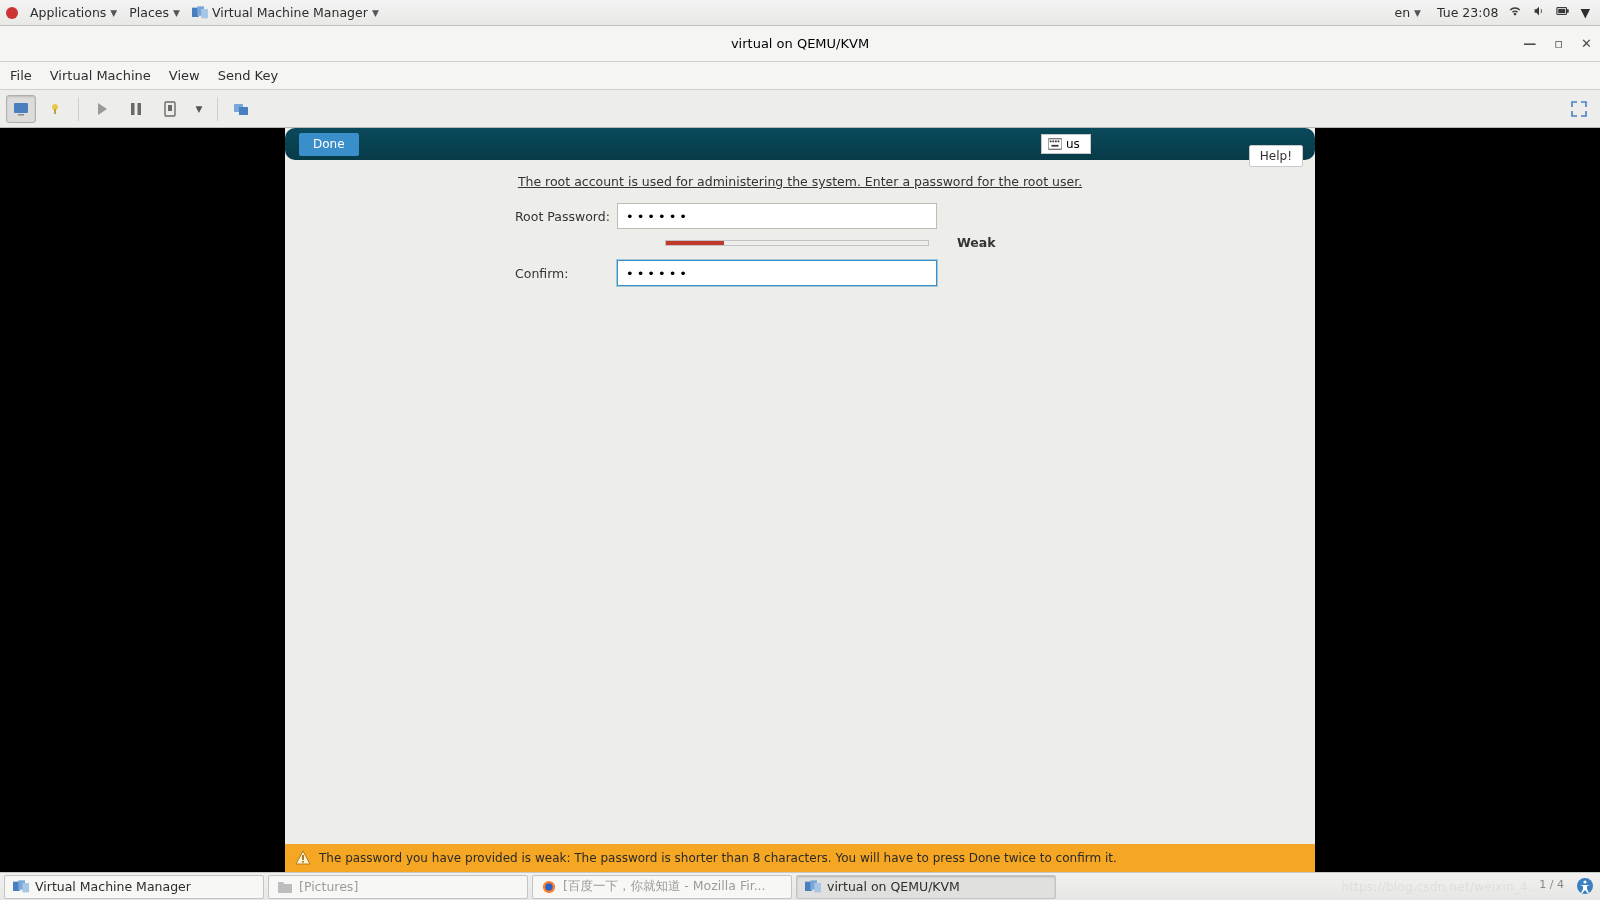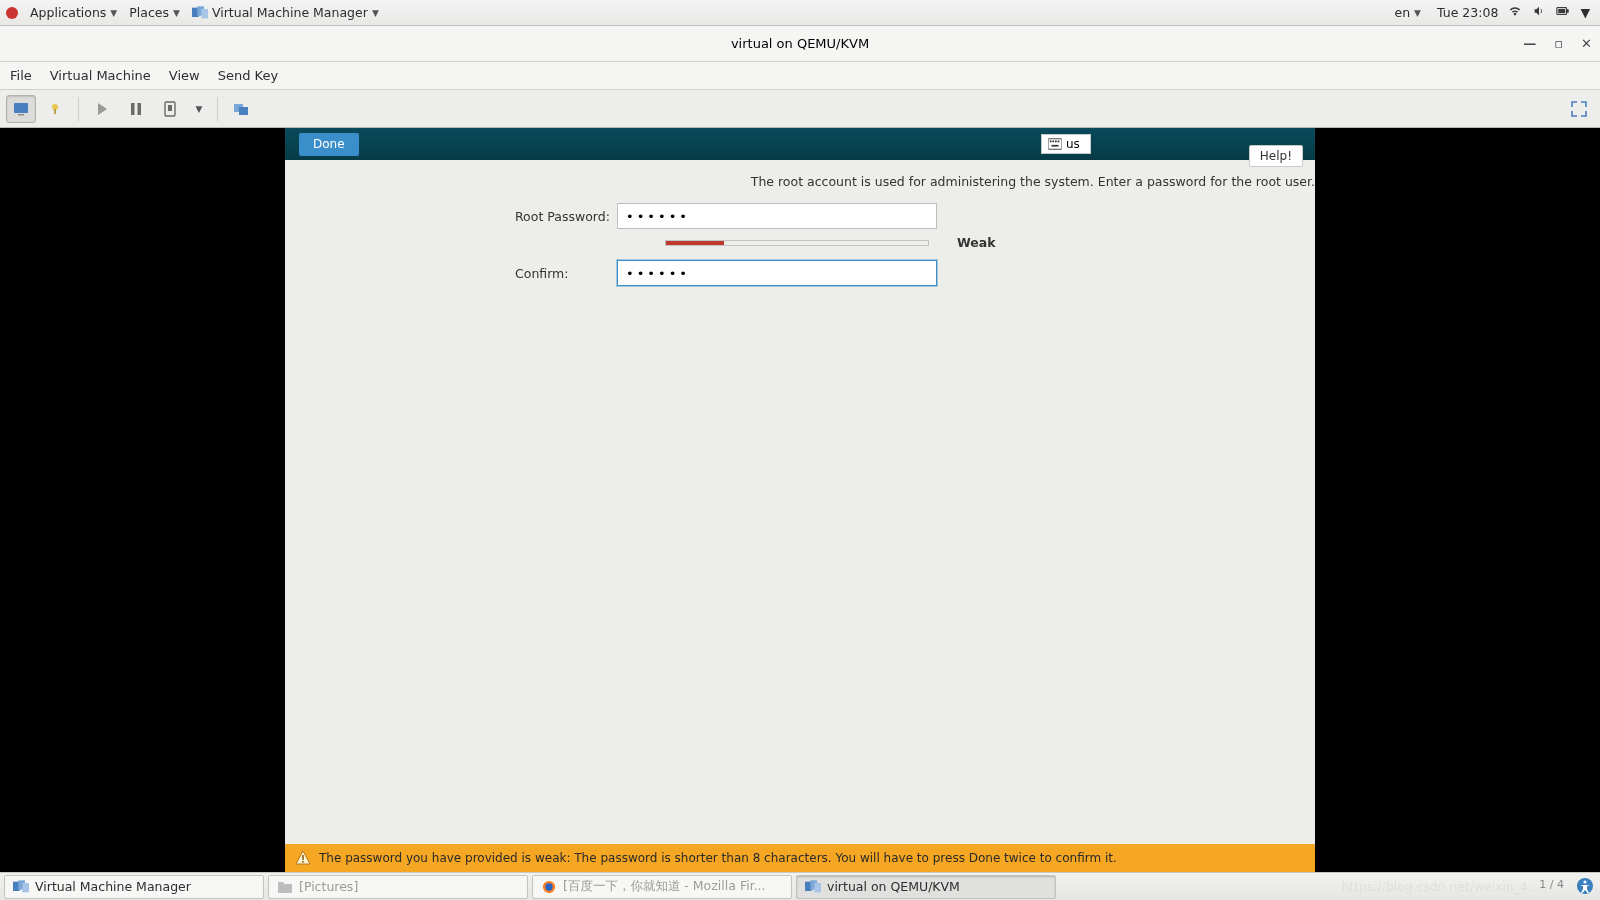--- a/index.html
+++ b/index.html
@@ -50,39 +50,39 @@
 .tdrop .tri { font-size:9px; color:#555;}
 .vmm-toolbar .right { margin-left:auto; display:flex; align-items:center;}
 .vmm-toolbar .right svg { width:18px; height:18px; fill:#4a7fbf;}
 
 
 .guest-wrap { height: calc(900px - 26px - 36px - 28px - 38px - 28px); background:#000; display:flex; justify-content:center; }
 .guest-inner { width: 1030px; height:100%; background:#ededea; display:flex; flex-direction:column; position:relative;}
 
 .anaconda-top {
   height: 15px; background: linear-gradient(180deg,#0a4a5b,#073b47); display:flex; align-items:center;
-  padding:16px 12px; gap:8px;
+  padding:16px 12px; gap:8px;border-radius:10px;
 }
 .done-btn {
   background:#3a8ec9; color:#fff; font-size:12px; padding:4px 14px 5px; border:none; border-radius:2px;
   cursor:pointer; margin-left:2px;
 }
 .kb-ind {
   margin-left:auto; background:#fff; border:1px solid #c9c9c9; height:20px; padding:0 10px 0 6px;
   display:flex; align-items:center; font-size:12px; gap:4px; margin-right:150px;
 }
 .kb-ind svg { width:14px; height:12px; fill:#333;}
 .help-btn {
   background:#fff; color:#333; font-size:12px; padding:3px 10px; border:1px solid #c9c9c9; border-radius:2px;
   cursor:pointer;
   margin-top:23px;
 }
 
 .anaconda-body { flex:1; padding:14px 0 0 0; font-size:12.5px; color:#333;}
-.instr { text-align:right; margin-bottom:14px;}
+.instr { text-align:center; margin-bottom:14px;text-decoration:underline;}
 .frow { display:flex; align-items:center; margin-bottom:10px;}
 .frow .lbl { width:332px; text-align:left; padding-left:230px;}
 .frow .fld { width:320px; }
 .pwinput {
   width:320px; height:26px; border:1px solid #bdbdbd; background:#fff; padding:0 8px; font-size:13px;
   letter-spacing:3px;
 }
 .pwinput.focus { border:1px solid #3a8ec9; box-shadow:0 0 0 1px rgba(58,142,201,.4);}
 .meter-row { display:flex; align-items:center; margin: -4px 0 10px 380px;}
 .meter { width:264px; height:6px; border:1px solid #c3c3c3; background:#eeeeec; position:relative;}

